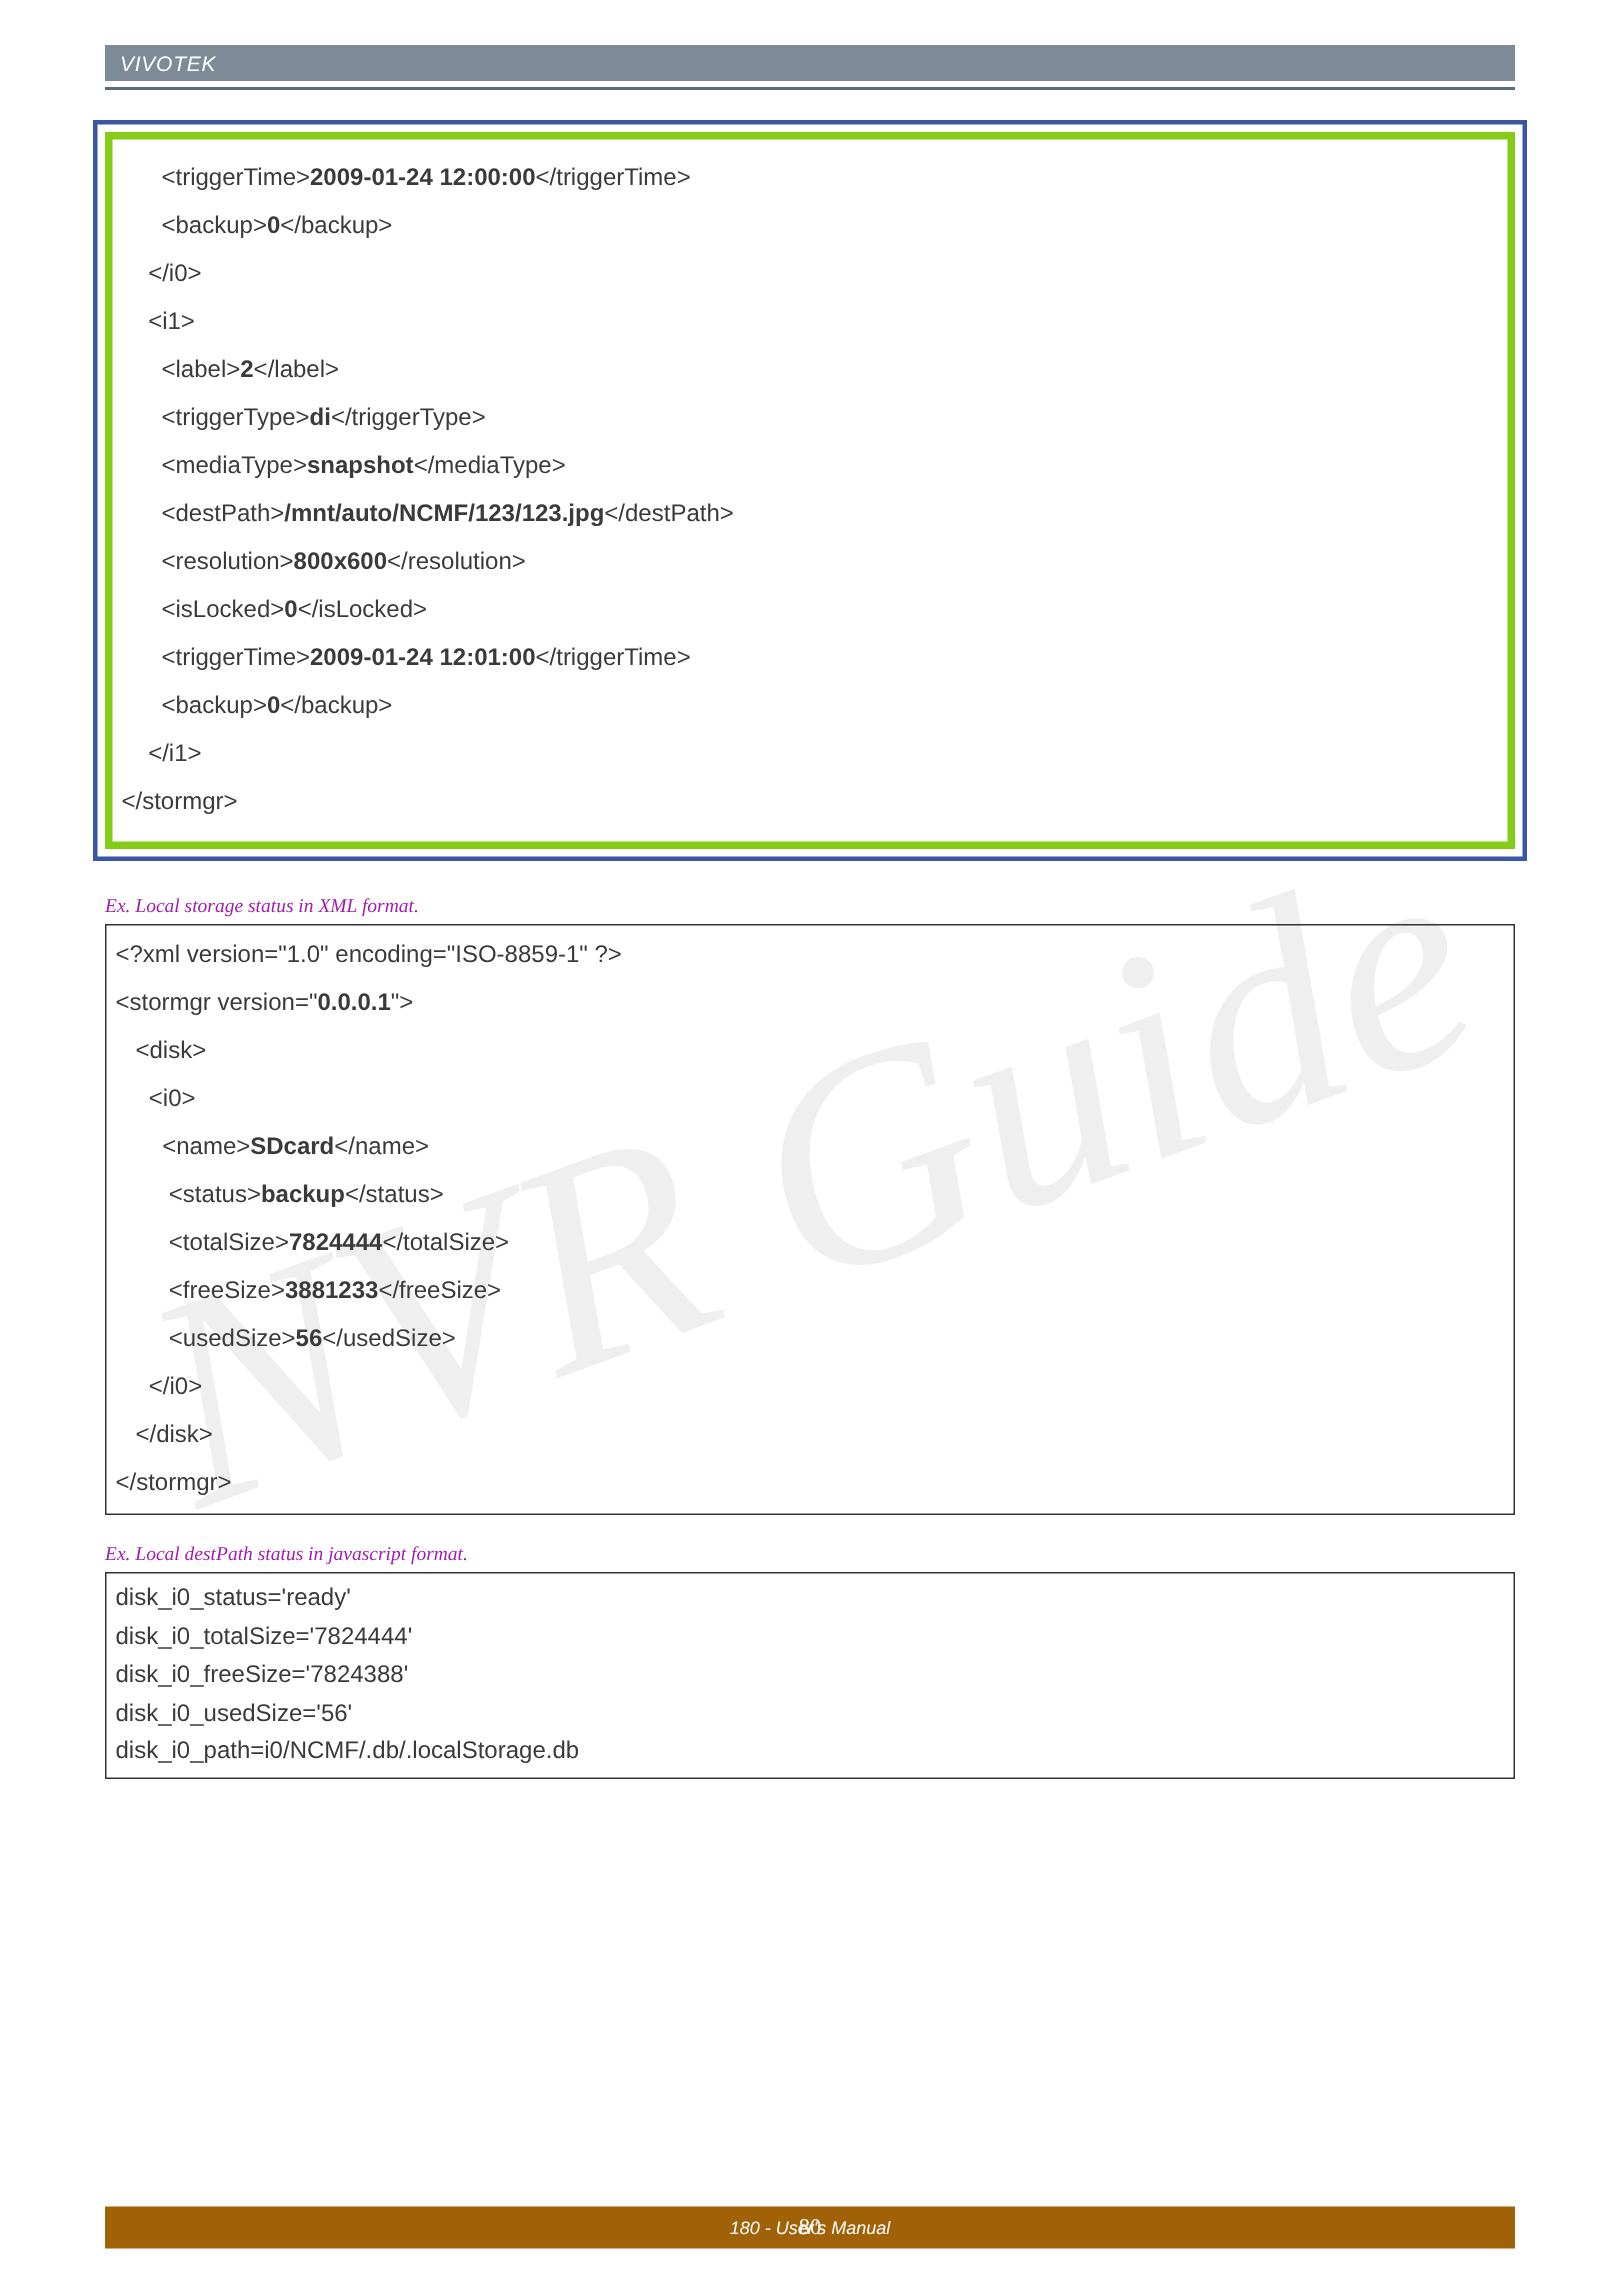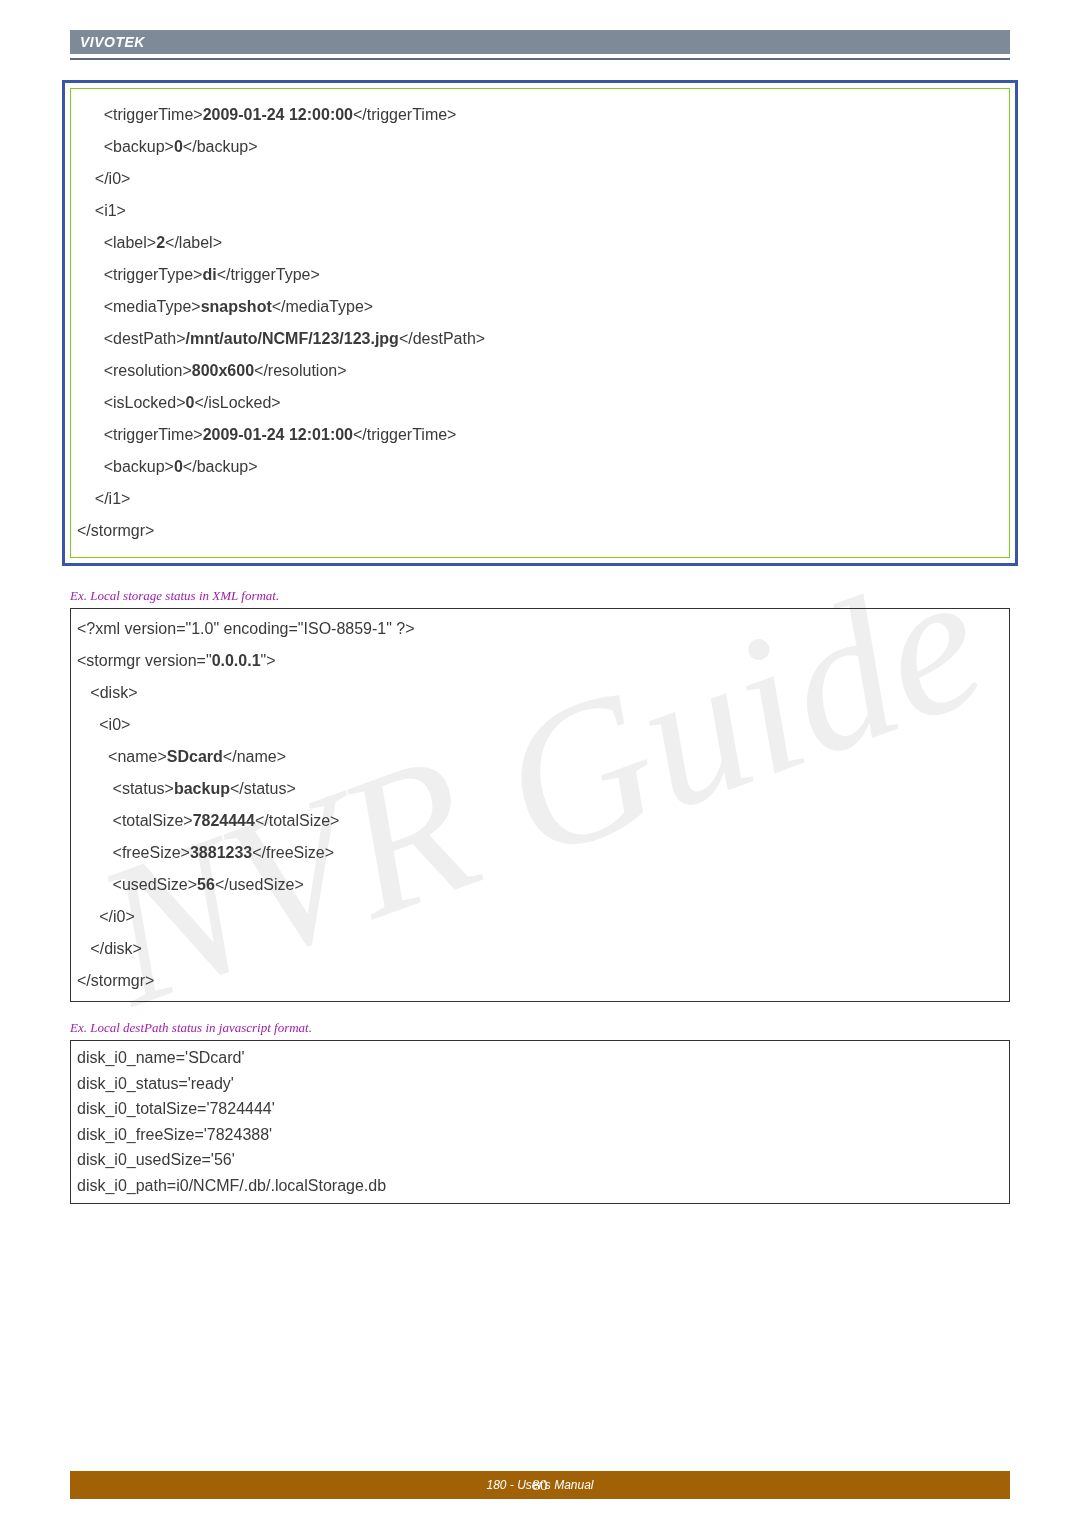--- a/index.html
+++ b/index.html
@@ -13,36 +13,36 @@
   }
   .page {
     width: 100%;
     height: 100%;
     padding: 30px 70px 30px 70px;
     position: relative;
   }
   .header-bar {
     font-family: Arial, sans-serif;
     font-style: italic;
-    font-weight: bold;
+    font-weight: normal;
     color: #ffffff;
     background: #7e8a97;
     font-size: 14px;
     padding: 4px 10px;
     margin-bottom: 4px;
     letter-spacing: 0.5px;
     width: 100%;
   }
   .hr-line {
     border: none;
     border-top: 2px solid #5c6a79;
     margin-bottom: 28px;
   }
   .code-box {
-    border: 1px solid #84cc16;
+    border: 5px solid #84cc16;
     outline: 3px solid #3957a3;
     outline-offset: 5px;
     padding: 10px 6px;
     margin-bottom: 30px;
     font-family: Verdana, Geneva, sans-serif;
   }
   .code-box.inner {
     outline: none;
     border: 1px solid #333;
     padding: 4px 6px;
@@ -141,21 +141,20 @@
       <div class="line"><span>        &lt;freeSize&gt;</span><span class="b">3881233</span><span>&lt;/freeSize&gt;</span></div>
       <div class="line"><span>        &lt;usedSize&gt;</span><span class="b">56</span><span>&lt;/usedSize&gt;</span></div>
       <div class="line">     &lt;/i0&gt;</div>
       <div class="line">   &lt;/disk&gt;</div>
       <div class="line">&lt;/stormgr&gt;</div>
     </div>
 
     <div class="sect-label">Ex. Local destPath status in javascript format.</div>
 
     <div class="code-box inner" style="line-height:1.6;">
-      <div class="line" style="line-height:1.6;">disk_i0_name='SDcard'</div>
       <div class="line" style="line-height:1.6;">disk_i0_status='ready'</div>
       <div class="line" style="line-height:1.6;">disk_i0_totalSize='7824444'</div>
       <div class="line" style="line-height:1.6;">disk_i0_freeSize='7824388'</div>
       <div class="line" style="line-height:1.6;">disk_i0_usedSize='56'</div>
       <div class="line" style="line-height:1.6;">disk_i0_path=i0/NCMF/.db/.localStorage.db</div>
     </div>
   </div>
 
   <div class="footer-bar">
     <span class="left-txt">180 - User's Manual</span>

